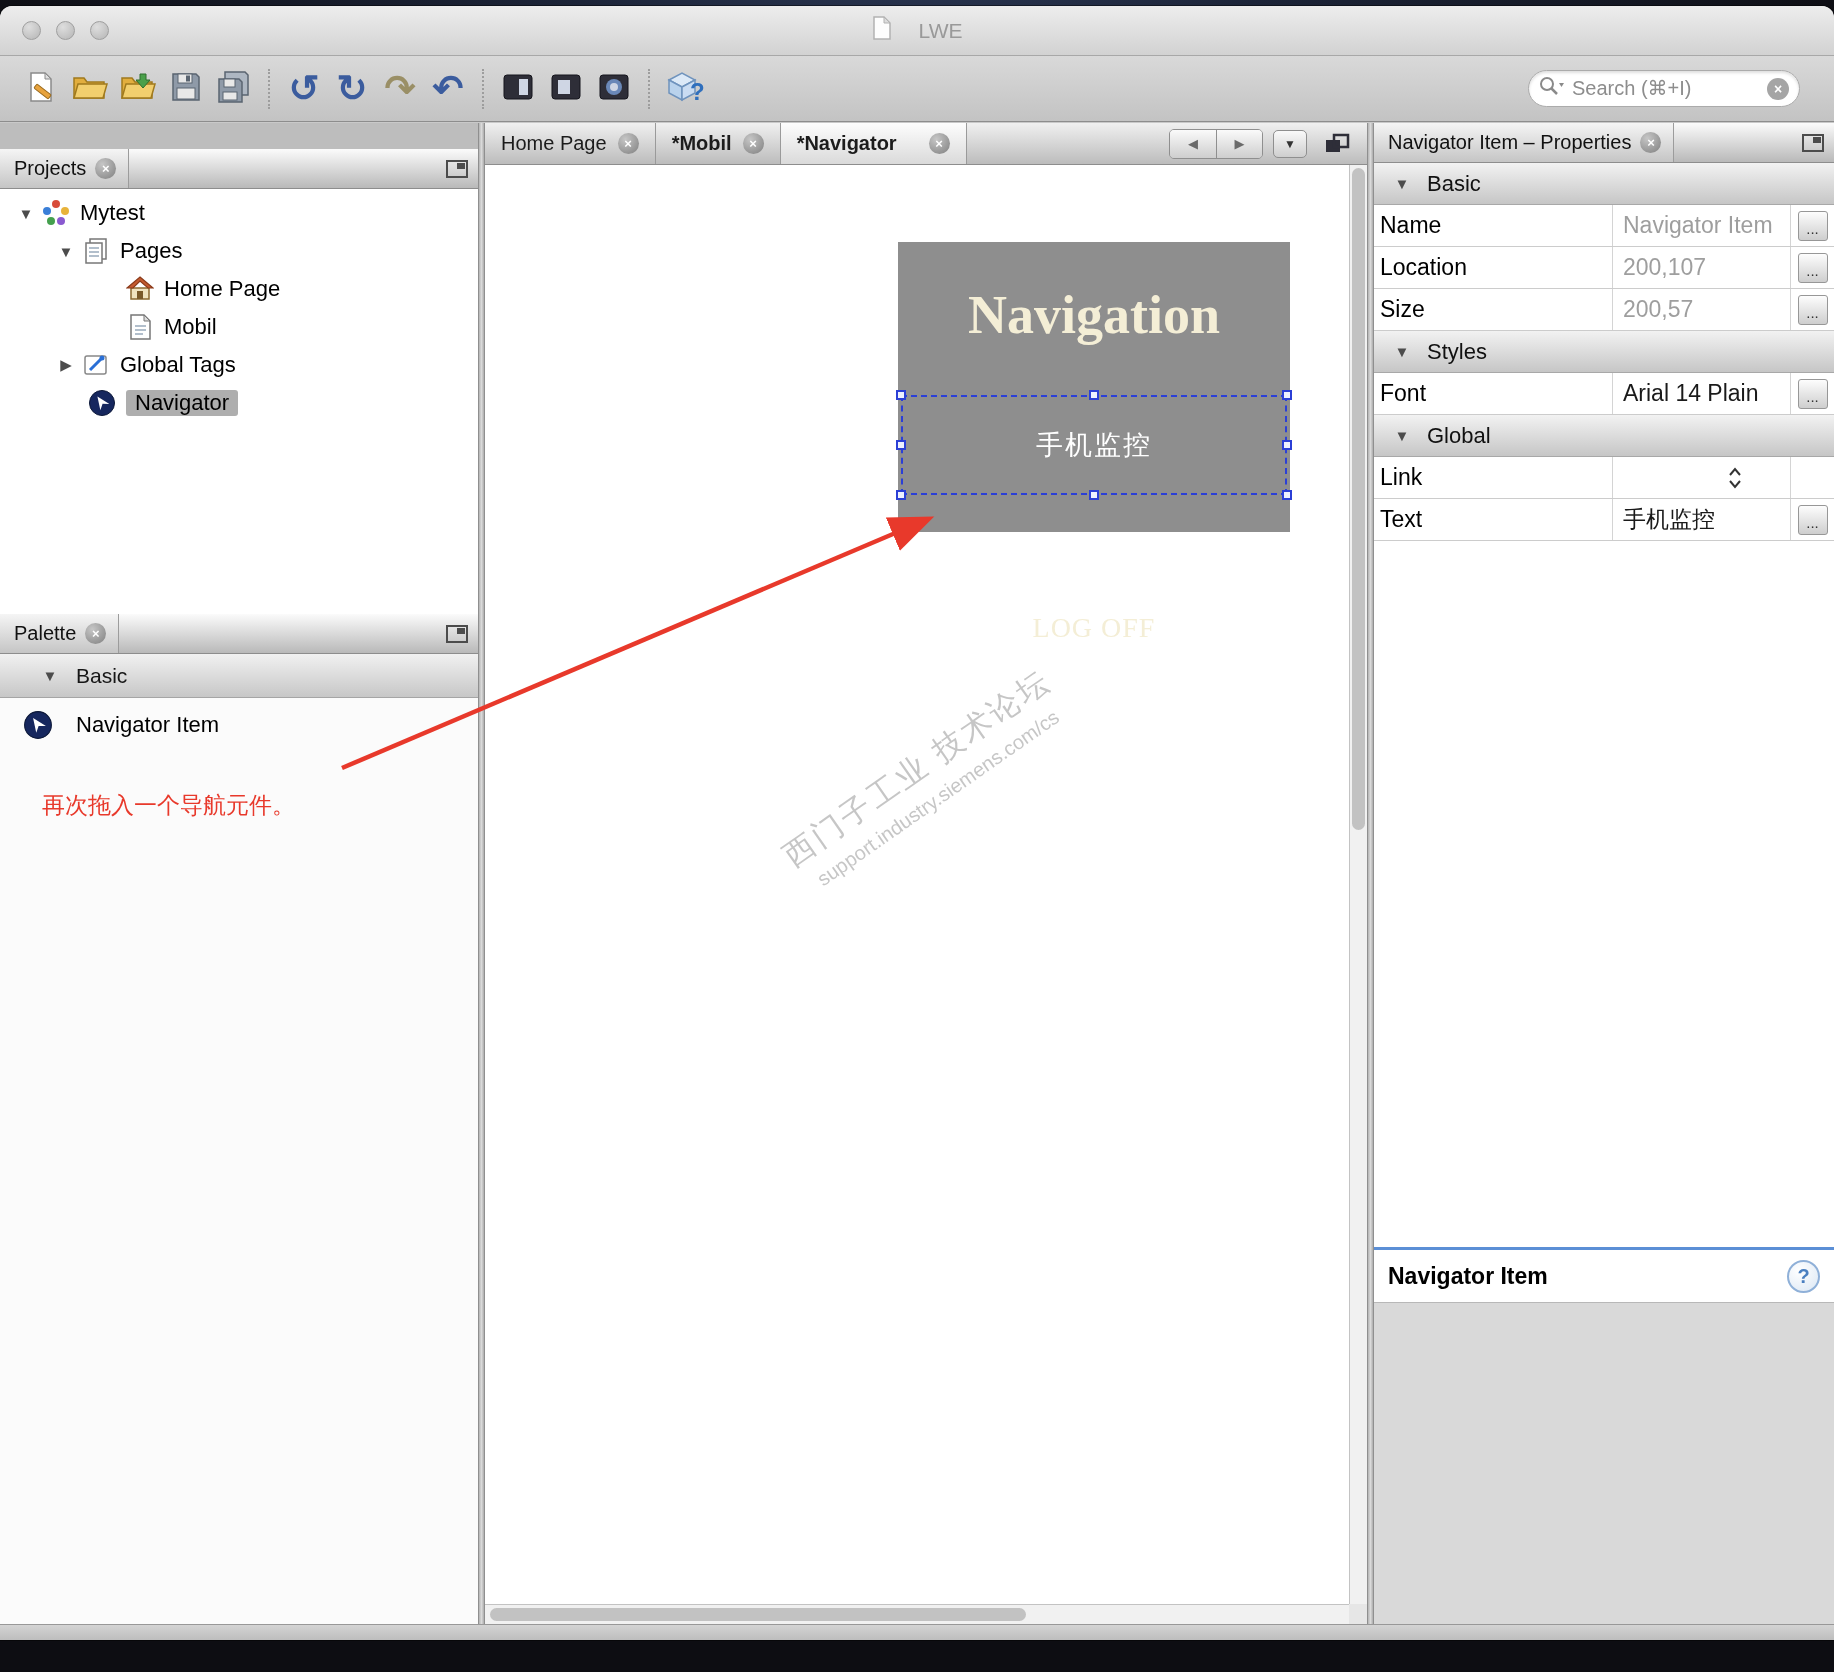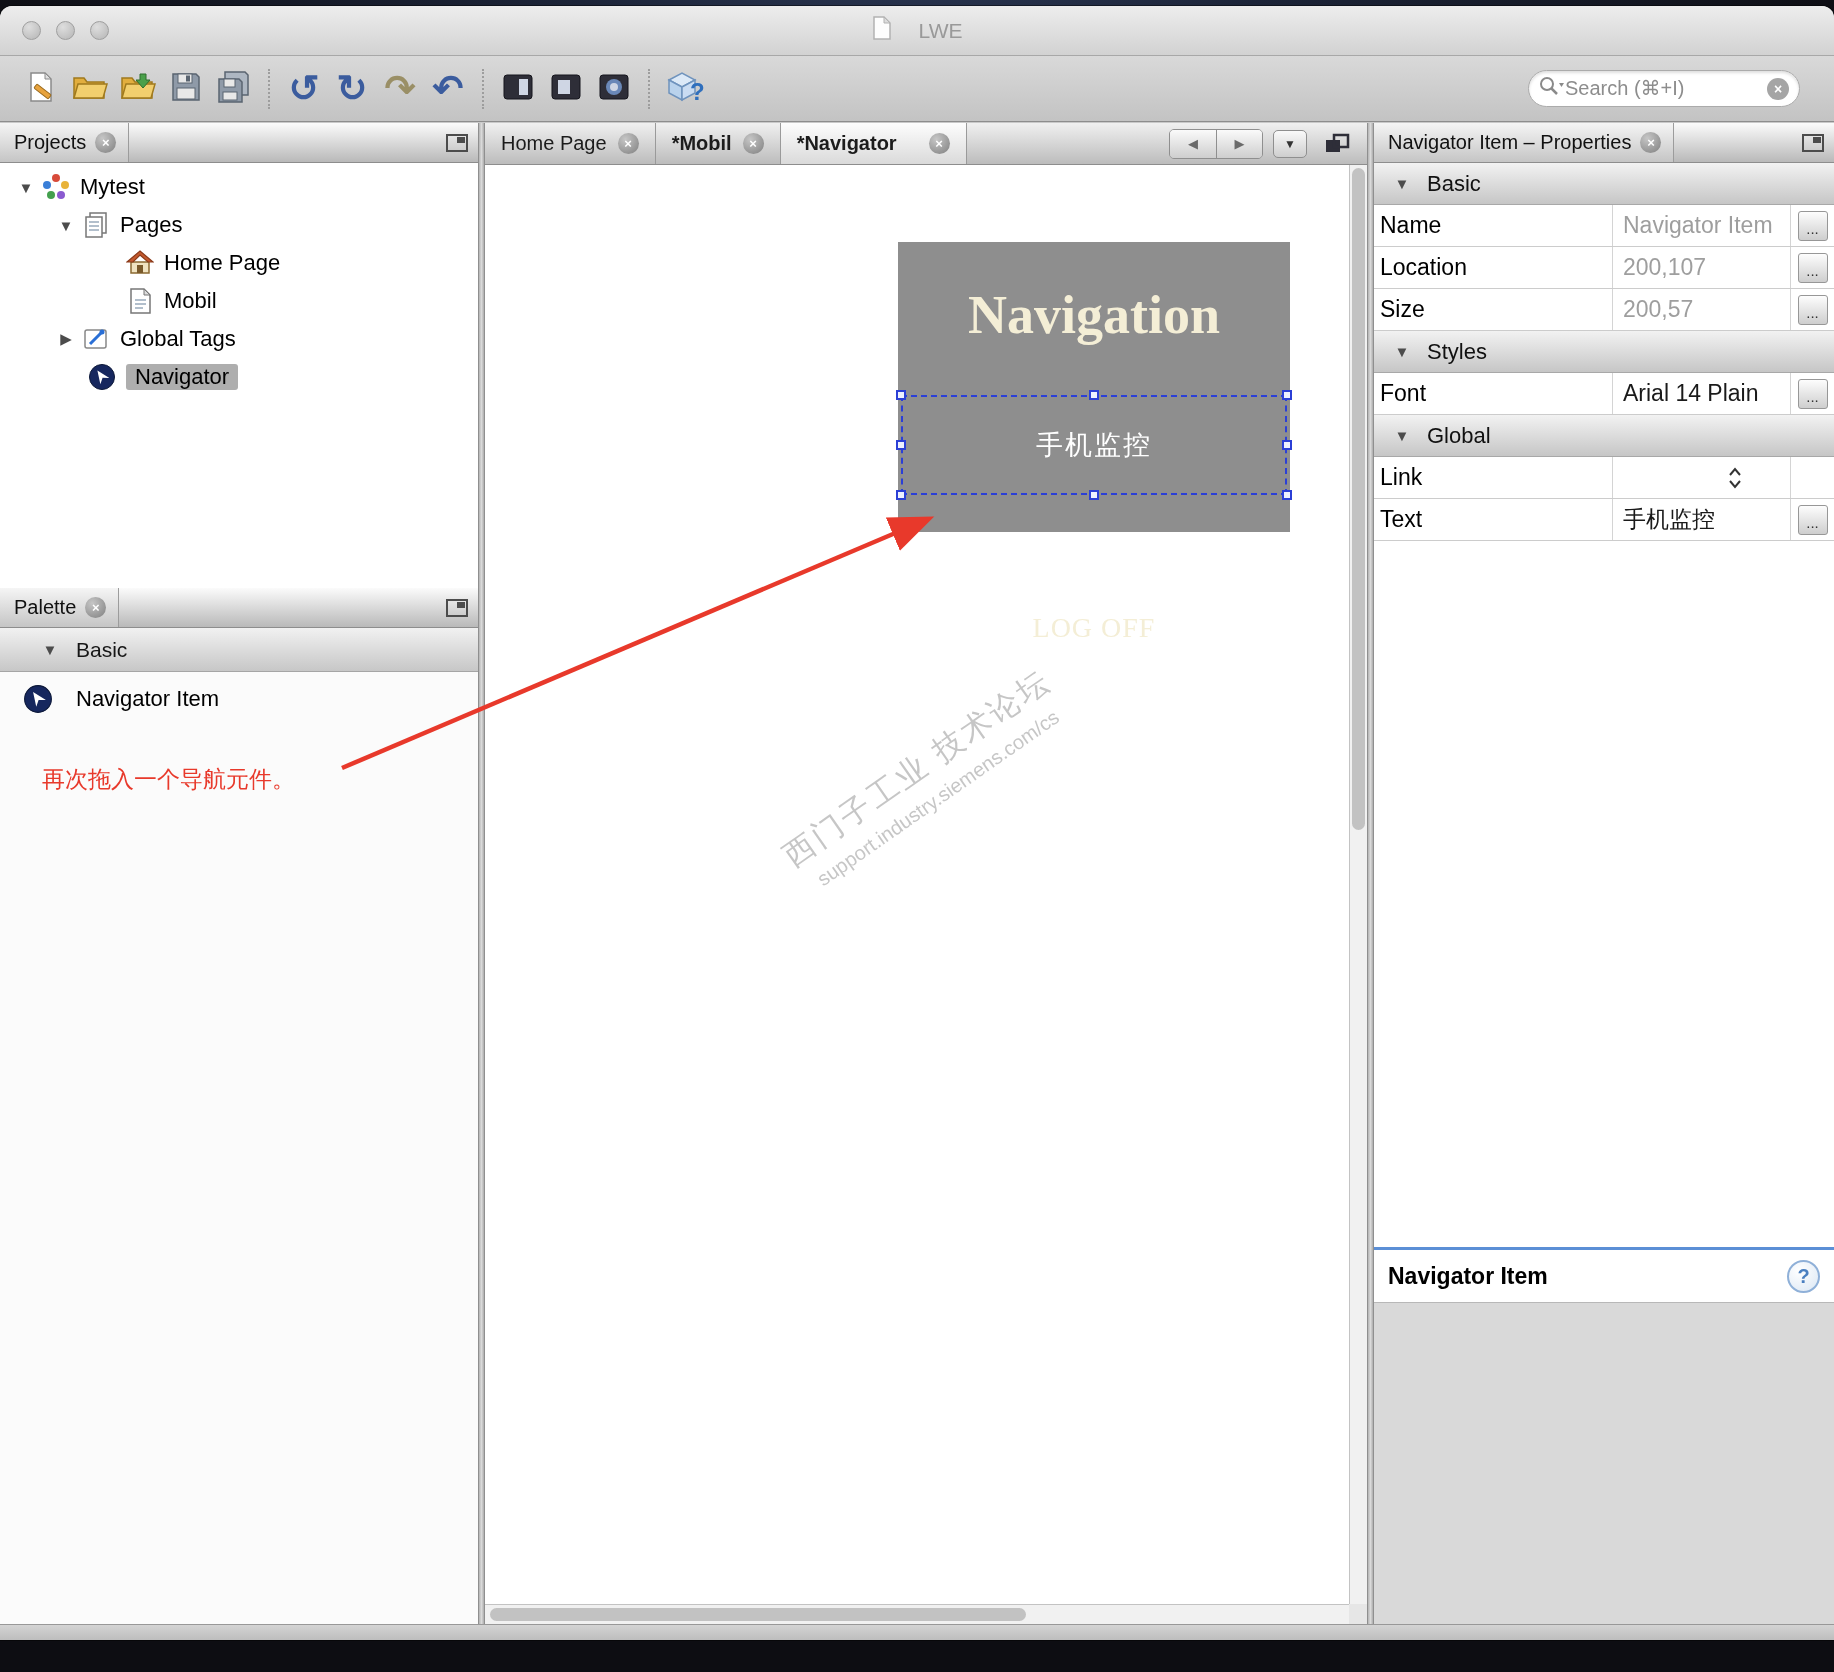--- a/index.html
+++ b/index.html
@@ -30,31 +30,31 @@
   .tbtn { width: 48px; height: 50px; display: flex; align-items: center; justify-content: center; flex: none; }
   .tsep { height: 40px; border-left: 2px dotted #9d9d9d; margin: 0 10px; flex: none; }
   .gly { font-size: 37px; font-weight: bold; line-height: 1; }
   .g-blue { color: #3b5c9e; }
   .g-tan  { color: #9a8f66; }
   .g-ccw::before { content: "\21BA"; }
   .g-cw::before  { content: "\21BB"; }
   .g-redo::before{ content: "\21B7"; }
   .g-undo::before{ content: "\21B6"; }
   .search { margin-left: auto; margin-right: 16px; width: 272px; height: 37px; background: #fff;
-    border: 1px solid #ababab; border-radius: 19px; display: flex; align-items: center; 
+    border: 1px solid #ababab; border-radius: 19px; display: flex; align-items: center; gap: 7px;
     padding: 0 10px; box-shadow: inset 0 2px 3px rgba(0,0,0,.13); }
   .search input { border: none; outline: none; flex: 1; min-width: 0; font-size: 20px; color: #444; background: transparent;
     font-family: "Liberation Sans", sans-serif; }
   .search input::placeholder { color: #8d8d8d; }
   .clear-dot { width: 22px; height: 22px; border-radius: 50%; background: #a5a5a5; color: #fff;
     font-size: 14px; font-weight: bold; display: flex; align-items: center; justify-content: center; flex: none; }
   .clear-dot::before { content: "\00D7"; }
   
   .main { position: absolute; top: 117px; bottom: 16px; left: 0; right: 0; display: flex; background: #bdbdbd; }
-  .col-left { width: 478px; display: flex; flex-direction: column; flex: none; }
+  .col-left { width: 478px; display: flex; flex-direction: column; flex: none; margin-top: 26px; }
   .vsplit { width: 7px; flex: none; background: linear-gradient(90deg,#b4b4b4,#dadada,#acacac);
     border-left: 1px solid #8f8f8f; border-right: 1px solid #8f8f8f; }
   .col-center { flex: 1; min-width: 0; display: flex; flex-direction: column; }
   .col-right { width: 460px; flex: none; display: flex; flex-direction: column; background: #fff; }
   
   .panel-header { height: 40px; flex: none; background: linear-gradient(#fbfbfb,#b9b9b9);
     border-bottom: 1px solid #8d8d8d; display: flex; align-items: center; }
   .ph-tab { height: 100%; display: flex; align-items: center; gap: 9px; padding: 0 12px 0 14px;
     border-right: 1px solid #9c9c9c; background: linear-gradient(#f5f5f5,#c5c5c5); font-size: 20px; color: #111; white-space: nowrap; }
   .close-dot { width: 21px; height: 21px; border-radius: 50%; flex: none;

